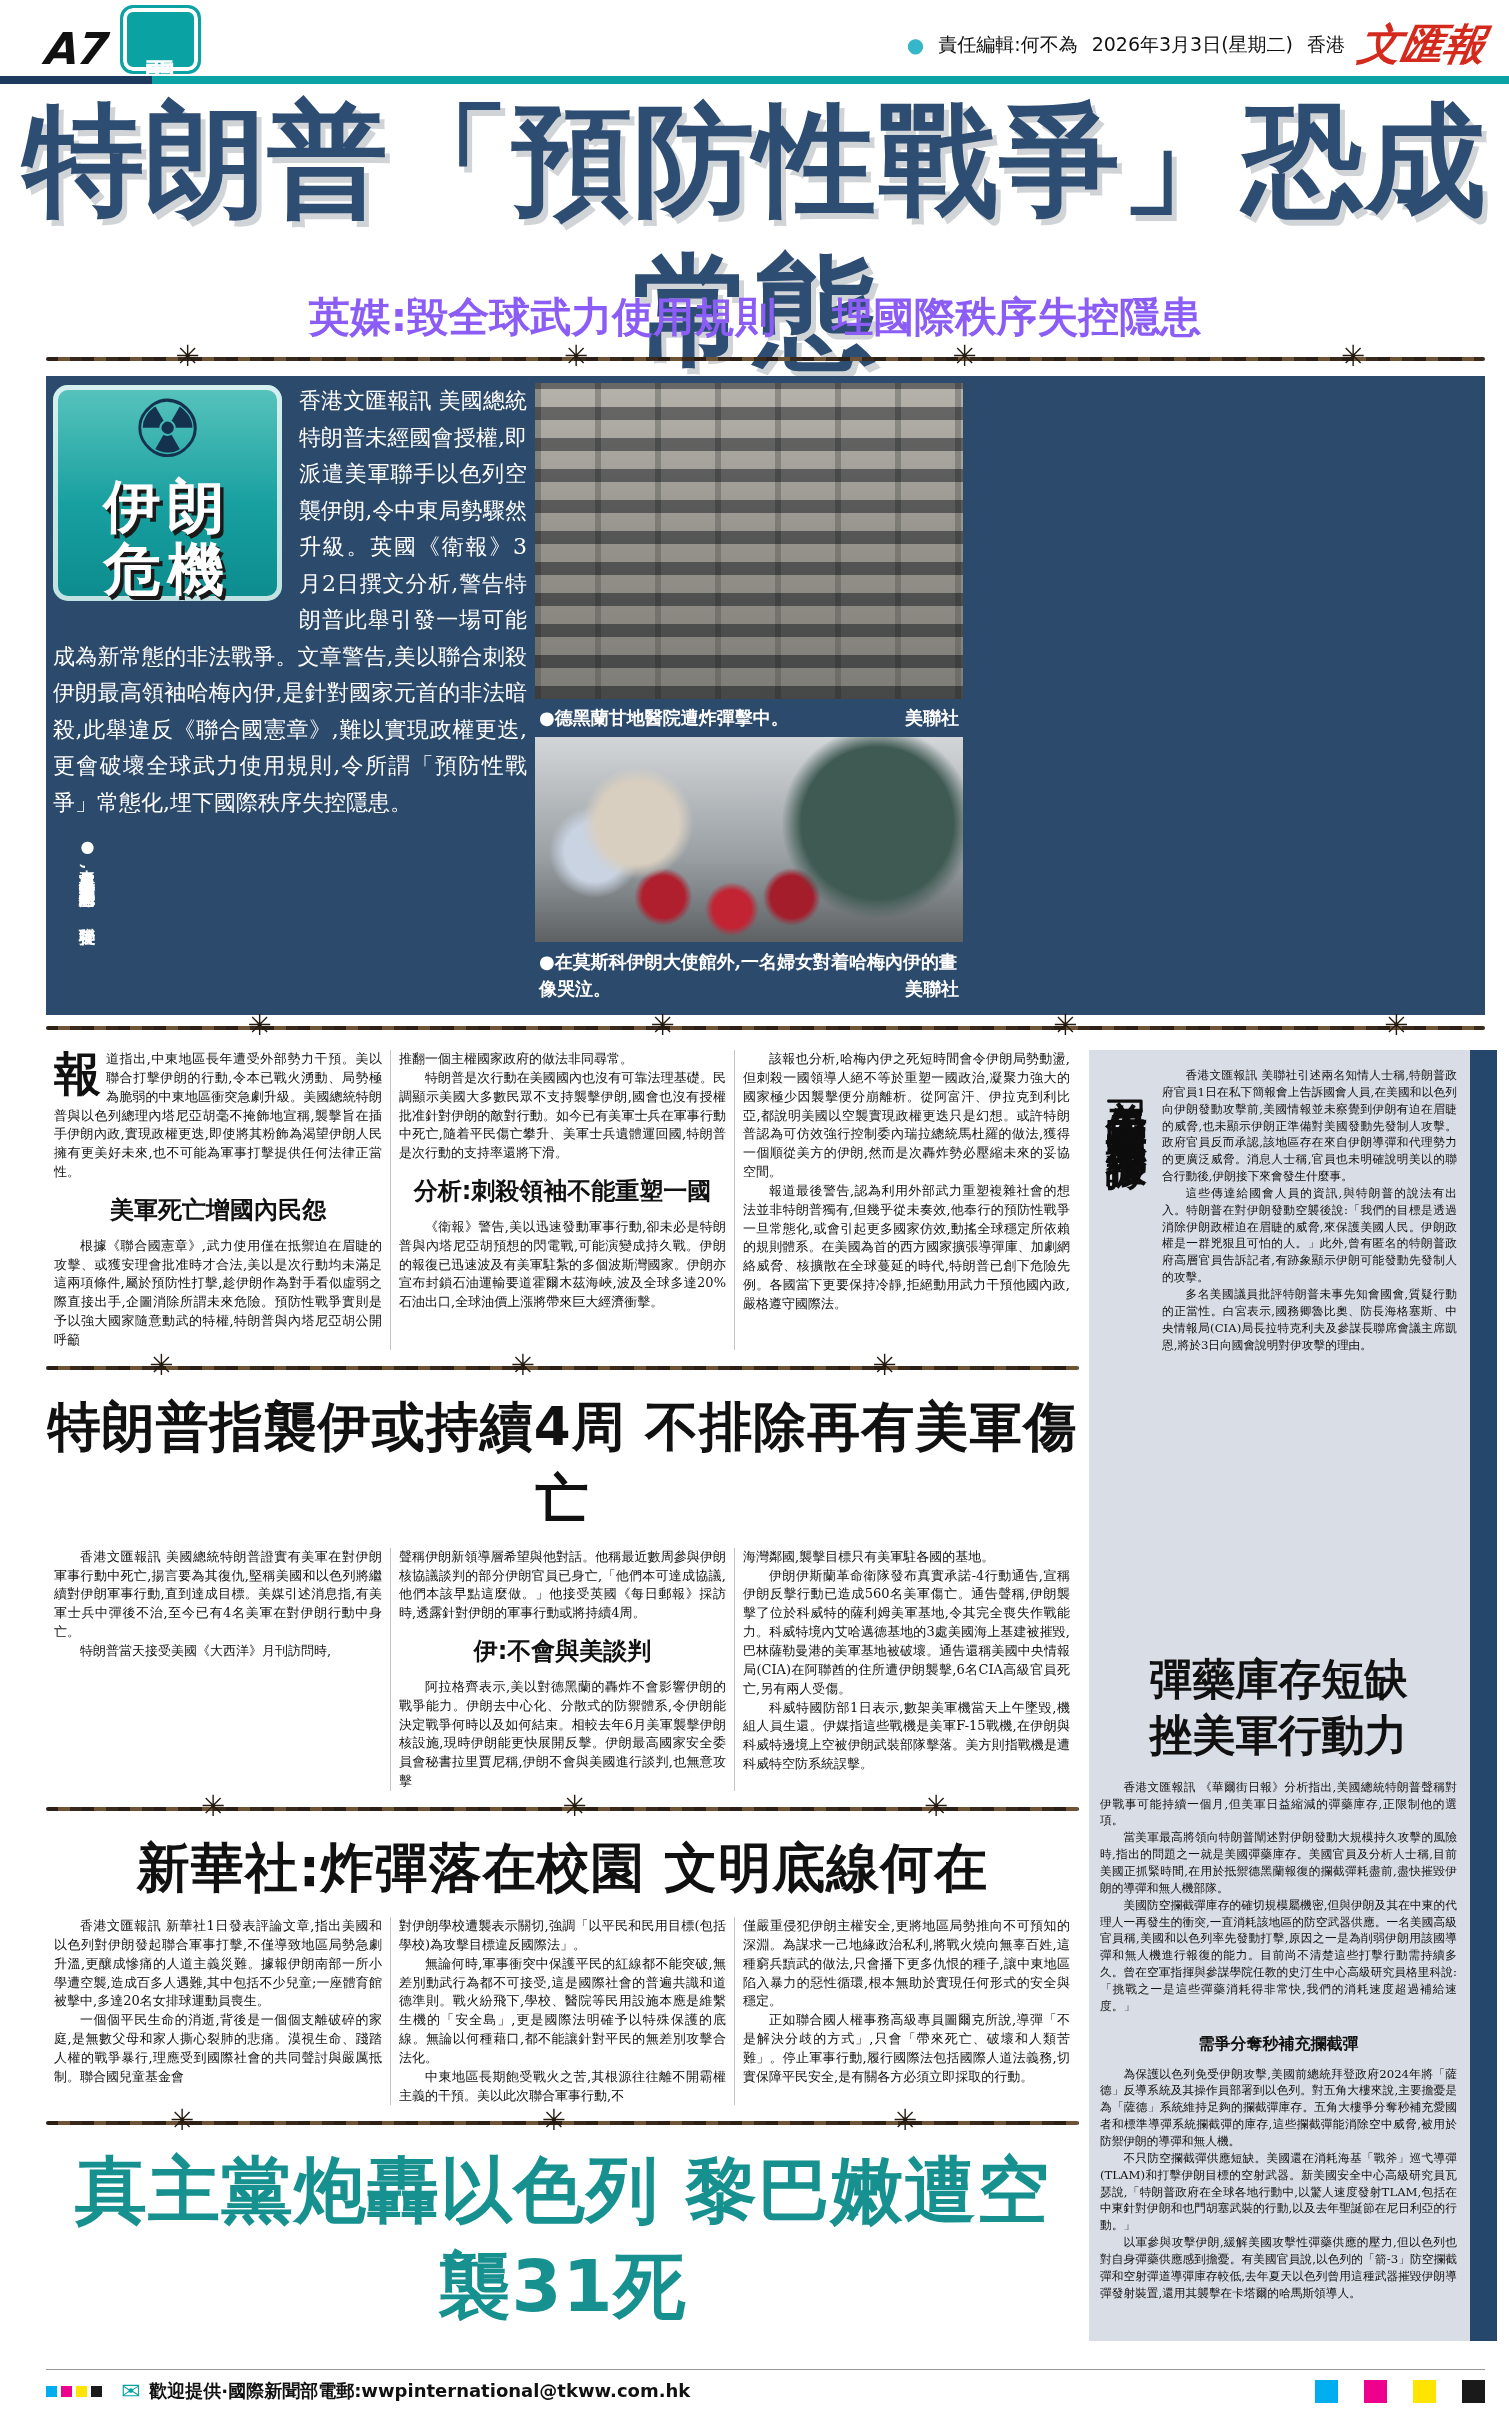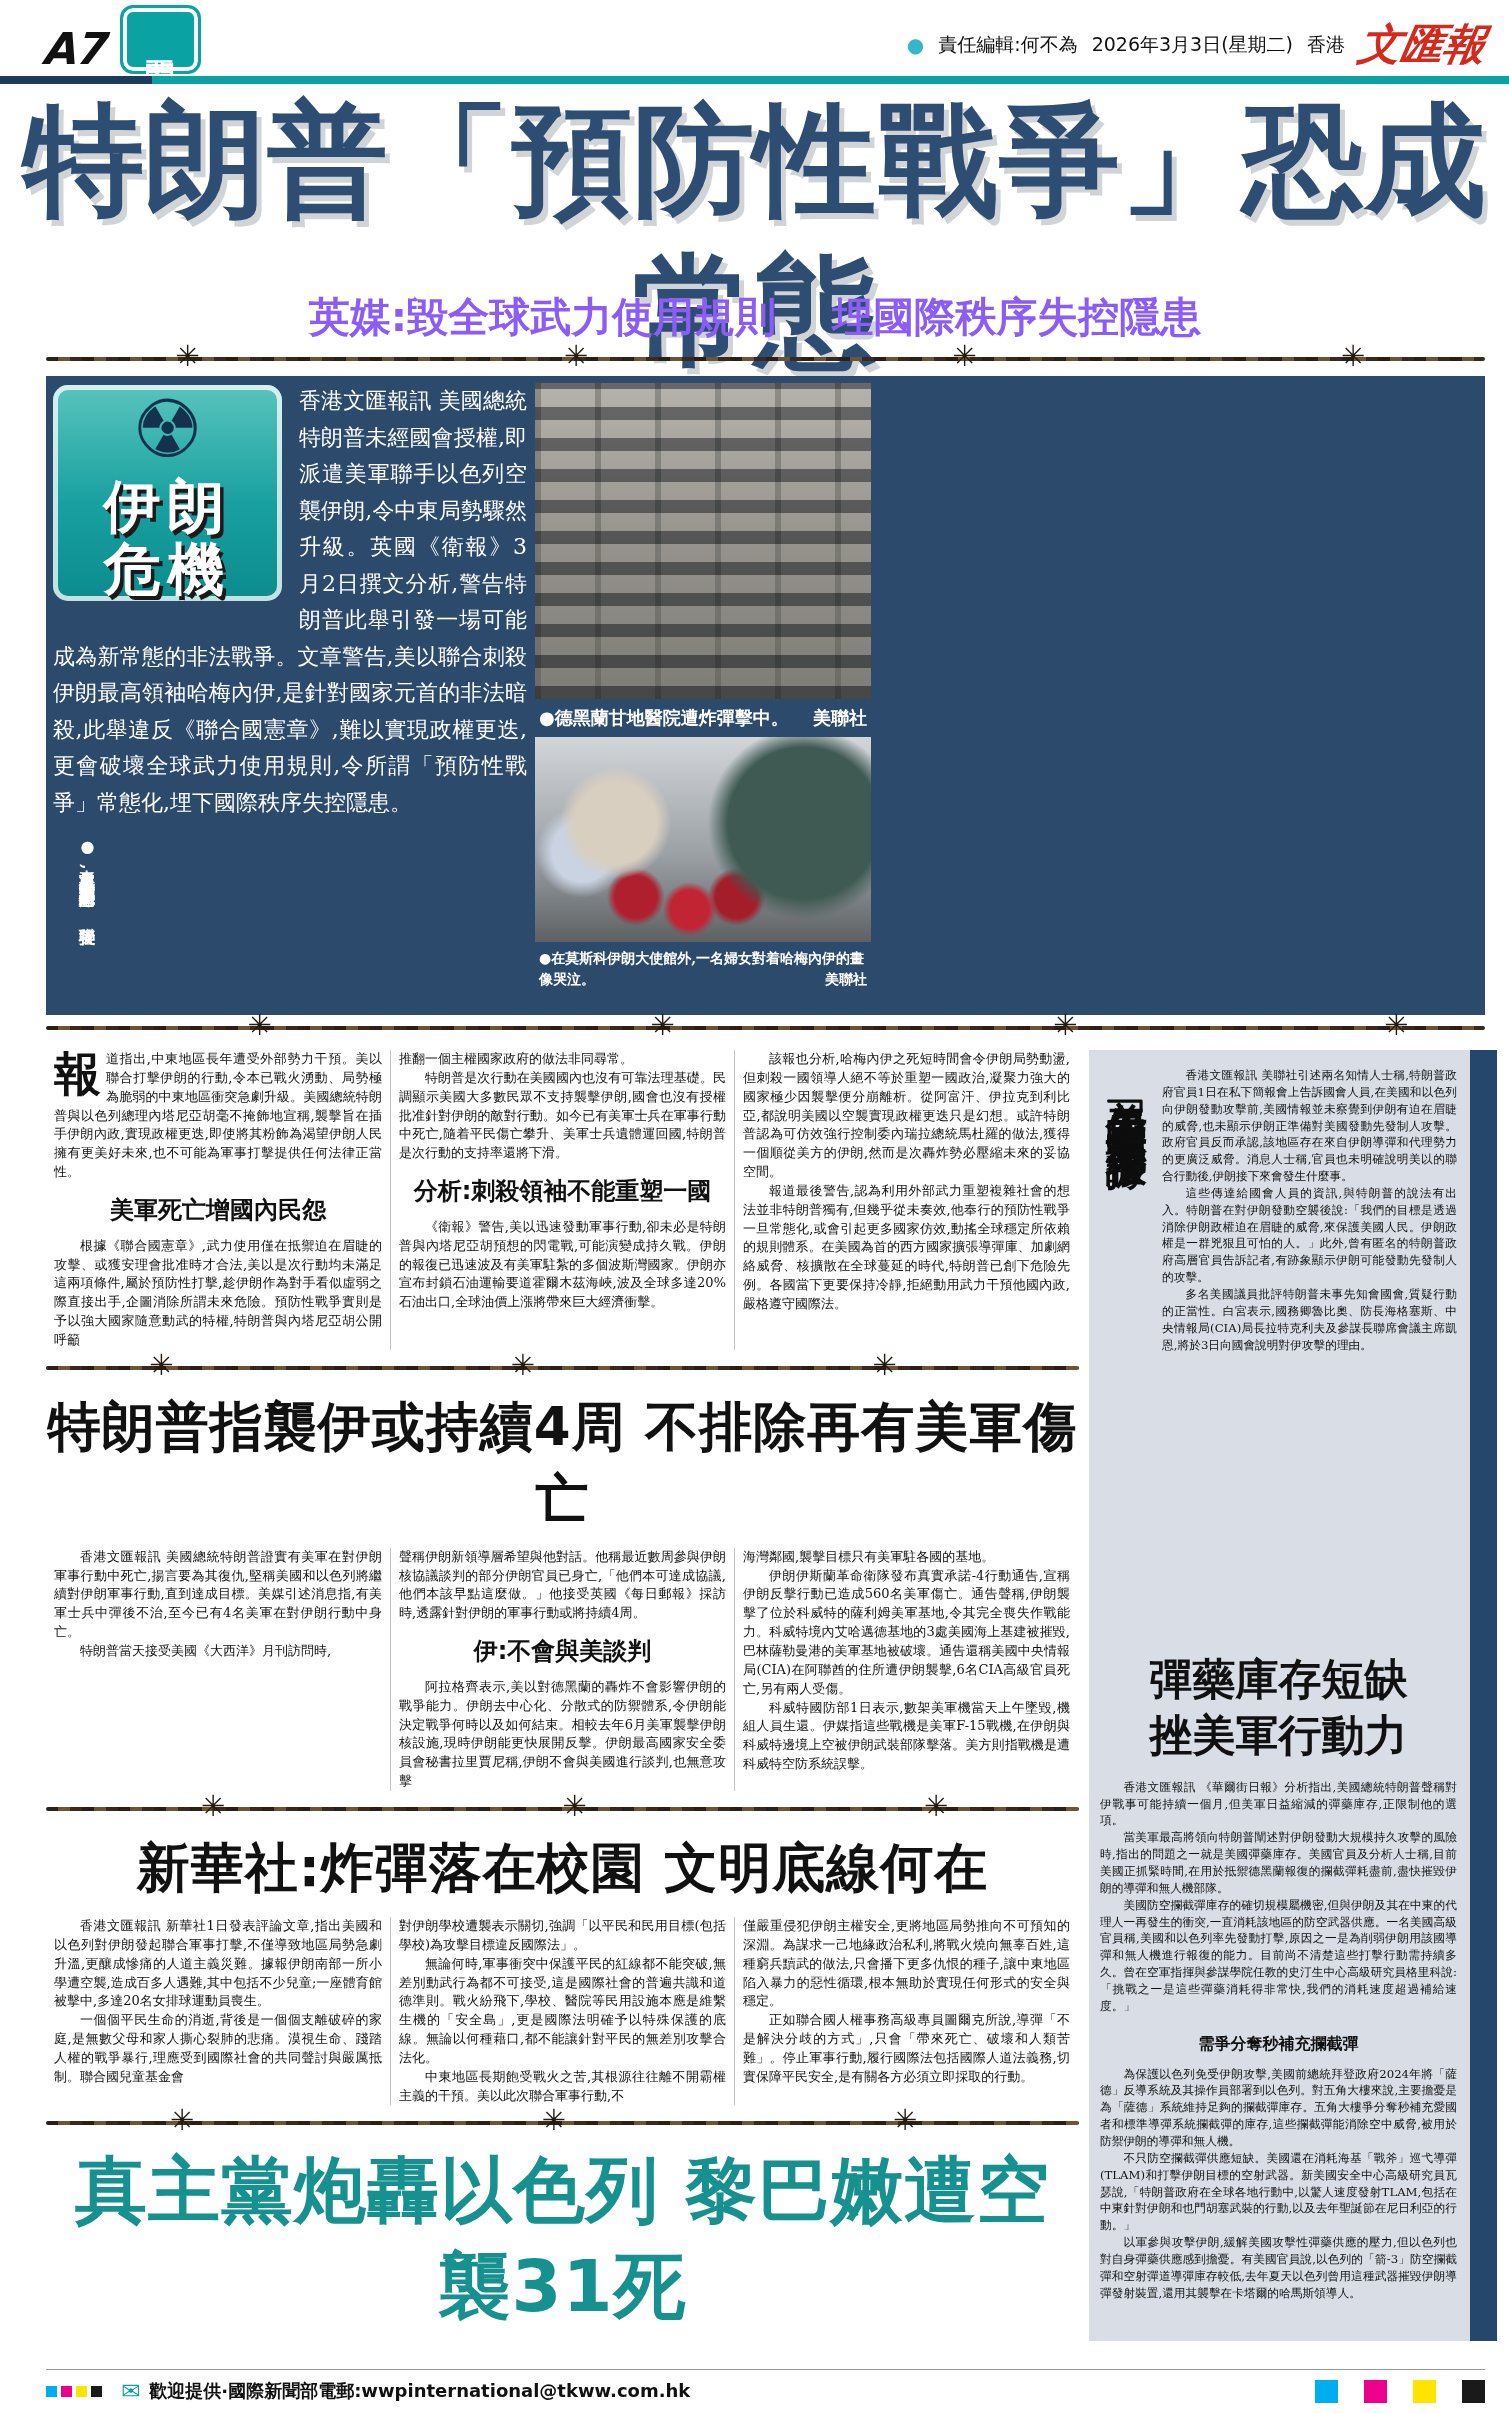--- a/index.html
+++ b/index.html
@@ -58,35 +58,35 @@
   .lead-center{width:535px;position:relative;overflow:hidden;background:
       radial-gradient(ellipse at 52% 40%,#eceae6 0 14%,rgba(236,234,230,0) 36%),
       radial-gradient(ellipse at 38% 52%,#bdb9b2 0 16%,rgba(189,185,178,0) 38%),
       radial-gradient(ellipse at 64% 58%,#8f8a83 0 18%,rgba(143,138,131,0) 42%),
       radial-gradient(ellipse at 50% 72%,#6e6961 0 20%,rgba(110,105,97,0) 46%),
       linear-gradient(180deg,#a9bac9 0%,#9cadbd 42%,#70808f 76%,#3d4852 100%);}
   .lead-center::after{content:"";position:absolute;left:0;right:0;bottom:0;height:86px;
       background:repeating-linear-gradient(90deg,#2b3038 0 46px,#454c55 46px 76px,#30363d 76px 122px);}
   .cap-center{position:absolute;top:7px;left:10px;right:10px;font-size:19px;font-weight:700;color:#16304c;z-index:2;}
   .cap-center .cred{margin-left:30px;}
-  .lead-right{width:336px;display:flex;flex-direction:column;color:#fff;overflow:hidden;}
+  .lead-right{width:428px;display:flex;flex-direction:column;color:#fff;overflow:hidden;}
   .photo-b{height:316px;background:
       repeating-linear-gradient(0deg,rgba(36,40,44,.55) 0 13px,rgba(170,168,162,.25) 13px 31px),
       repeating-linear-gradient(90deg,rgba(52,52,50,.4) 0 6px,rgba(0,0,0,0) 6px 60px),
       linear-gradient(180deg,#b9b6ae 0%,#8b8982 55%,#6f6d67 100%);}
   .caprow{display:flex;justify-content:space-between;font-size:18px;font-weight:700;padding:7px 4px;}
   .photo-p{height:205px;background:
       radial-gradient(circle at 80% 42%,#3f5a52 0 76px,rgba(63,90,82,0) 96px),
       radial-gradient(circle at 24% 42%,#d9cfc0 0 41px,rgba(217,207,192,0) 56px),
       radial-gradient(circle at 30% 78%,#b01f2e 0 21px,rgba(176,31,46,0) 29px),
       radial-gradient(circle at 46% 84%,#c22434 0 19px,rgba(194,36,52,0) 27px),
       radial-gradient(circle at 60% 78%,#a41d2b 0 21px,rgba(164,29,43,0) 29px),
       radial-gradient(circle at 14% 56%,#c9d3e2 0 30px,rgba(201,211,226,0) 46px),
       linear-gradient(180deg,#d3d6d9 0%,#9aa0a4 58%,#5d6164 100%);}
-  .cap2{font-size:14px;font-weight:700;line-height:1.5;padding:6px 4px 0;}
+  .cap2{font-size:18px;font-weight:700;line-height:1.5;padding:6px 4px 0;}
   .cap2 .cred{float:right;}
 
   
   .main{position:absolute;left:46px;top:1050px;width:1033px;height:1309px;overflow:hidden;}
   .band{display:flex;}
   .col{width:344px;box-sizing:border-box;padding:0 8px;font-size:13px;line-height:1.45;
        text-align:justify;overflow:hidden;}
   .col + .col{border-left:1px solid #c4c4c4;}
   .p{margin:0;text-indent:2em;}
   .p.cont{text-indent:0;}

